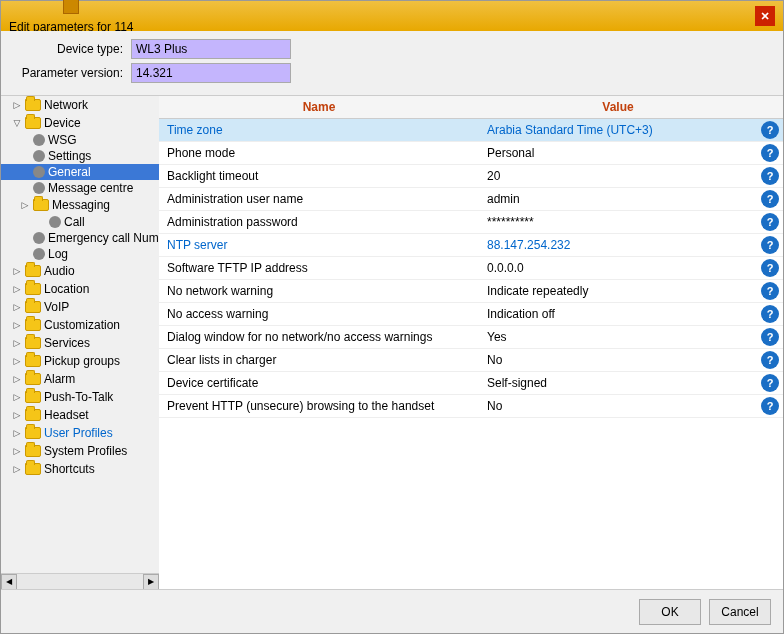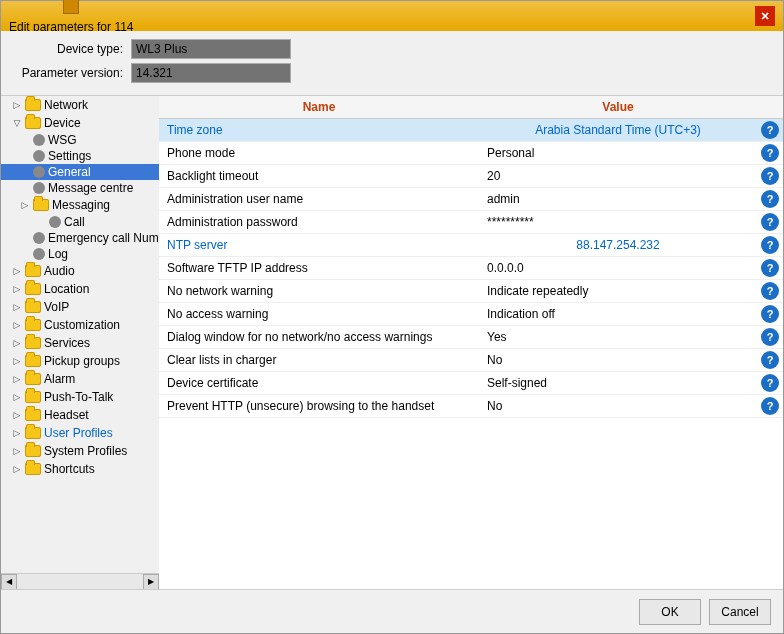--- a/index.html
+++ b/index.html
@@ -77,21 +77,21 @@
       width: 110px;
       text-align: right;
       font-size: 12px;
       color: #000;
     }
 
     .form-input {
       width: 160px;
       height: 20px;
       border: 1px solid #aaa;
-      background: #737373;
+      background: #c4b5fd;
       padding: 2px 4px;
       font-size: 12px;
     }
 
     .main-content {
       display: flex;
       flex: 1;
       overflow: hidden;
     }
 
@@ -227,21 +227,21 @@
       padding: 3px 8px;
       color: #000;
       width: 320px;
     }
 
     td.param-name.link { color: #0066cc; }
     td.param-value {
       padding: 3px 8px;
       color: #000;
     }
-    td.param-value.link { color: #0066cc; text-align: center; }
+    td.param-value.link { color: #0066cc; }
 
     td.param-help {
       width: 24px;
       padding: 2px 4px;
       text-align: center;
     }
 
     .help-btn {
       width: 18px;
       height: 18px;

